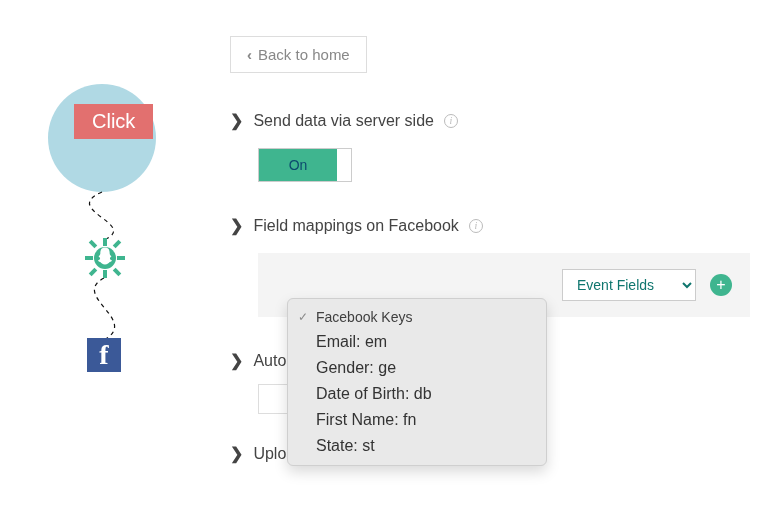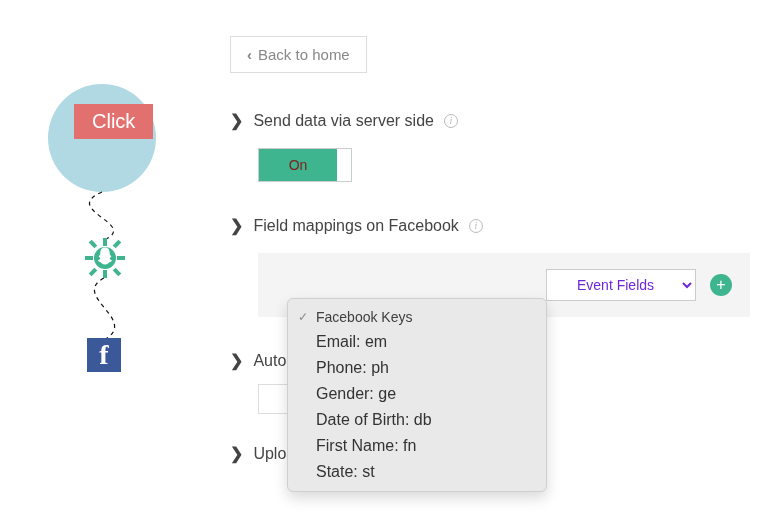--- a/index.html
+++ b/index.html
@@ -15,24 +15,24 @@
   .snap { position: absolute; left: 6px; top: 6px; width: 28px; height: 28px; }
   .fb-square { position: absolute; left: 87px; top: 338px; width: 34px; height: 34px; background: #3b5998; display:flex; align-items:flex-end; justify-content:center; color:#fff; font-family: Georgia, 'Times New Roman', serif; font-weight: bold; font-size: 28px; line-height: 34px; padding-bottom:0; }
 
   
   .main { position: absolute; left: 230px; top: 36px; right: 18px; }
   .btn-back { border: 1px solid #ddd; background: #fff; color: #888; padding: 9px 16px; font-size: 15px; cursor: pointer; display: inline-flex; align-items: center; gap: 6px; }
   .section-head { margin-top: 38px; display: flex; align-items: center; gap: 10px; color: #444; font-size: 16px; }
   .section-head .chev { font-weight: bold; }
   .info-icon { width: 14px; height: 14px; border-radius: 50%; display:inline-flex; align-items:center; justify-content:center; font-size:10px; color:#bbb; border:1.5px solid #bbb; font-style: italic; font-family: Georgia, serif; }
   .toggle { margin: 18px 0 0 28px; width: 94px; height: 34px; border: 1px solid #ccc; display:flex; align-items:stretch; cursor:pointer; }
-  .toggle-on { flex:1; background:#3fb58f; color:#7f1d1d; font-size:14px; display:flex; align-items:center; justify-content:center; }
+  .toggle-on { flex:1; background:#3fb58f; color:#0c4a6e; font-size:14px; display:flex; align-items:center; justify-content:center; }
   .toggle-handle { width: 14px; background: #fff; }
   .mapping-row { margin: 18px 0 0 28px; background: #f4f4f4; padding: 16px 18px; display:flex; align-items:center; gap:14px; min-width:460px; }
-  .select { border:1px solid #ccc; background:#fff; padding: 6px 24px 6px 26px; font-size: 14px; color:#6d28d9; appearance: menulist; }
+  .select { border:1px solid #ccc; background:#fff; padding: 6px 24px 6px 10px; font-size: 14px; color:#0f766e; appearance: menulist; }
   .add-btn { width: 22px; height: 22px; border-radius: 50%; background:#3fb58f; color:#fff; display:flex; align-items:center; justify-content:center; font-size:16px; cursor:pointer; }
 
   
   .dropdown { position:absolute; left: 287px; top: 298px; width: 260px; background:#e9e9e9; border:1px solid #cfcfcf; border-radius:6px; box-shadow: 0 6px 14px rgba(0,0,0,0.15); padding: 6px 0; }
   .dropdown .placeholder { color:#404040; font-size: 14px; padding: 4px 14px 4px 28px; position:relative; }
   .dropdown .placeholder::before { content:"✓"; position:absolute; left:10px; color:#8b8b8b; font-size:12px; top:5px; }
   .dropdown .option { font-size: 16px; color:#333; padding: 4px 14px 4px 28px; cursor:pointer; }
 </style>
 </head>
 <body>
@@ -111,21 +111,20 @@
     <div class="section-head" style="margin-top:30px;">
       <span class="chev">❯</span>
       <span>Uploa</span>
     </div>
   </div>
 
   <div class="dropdown">
     <div class="placeholder">Facebook Keys</div>
     <div id="dd-options">
         <div class="option">Email: em</div>
-        <div class="option">Phone: ph</div>
         <div class="option">Gender: ge</div>
         <div class="option">Date of Birth: db</div>
         <div class="option">First Name: fn</div>
         <div class="option">State: st</div>
       </div>
   </div>
 
 </div>
 
 </body></html>

